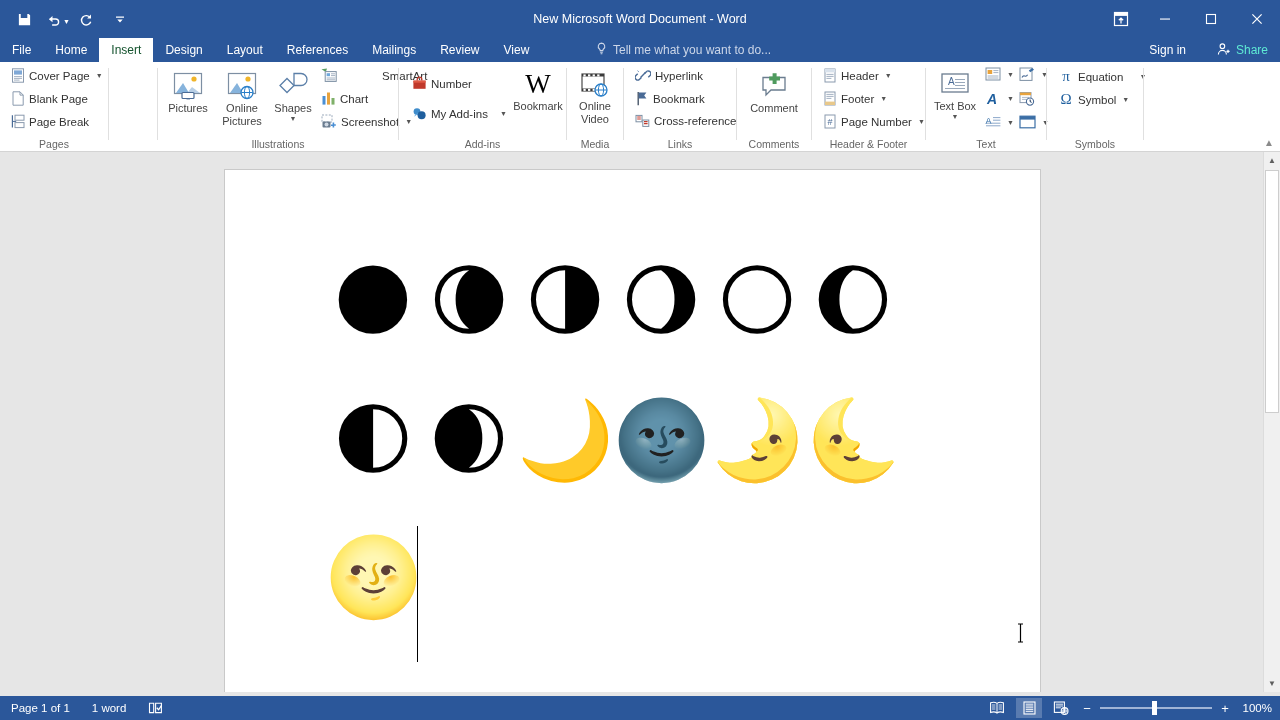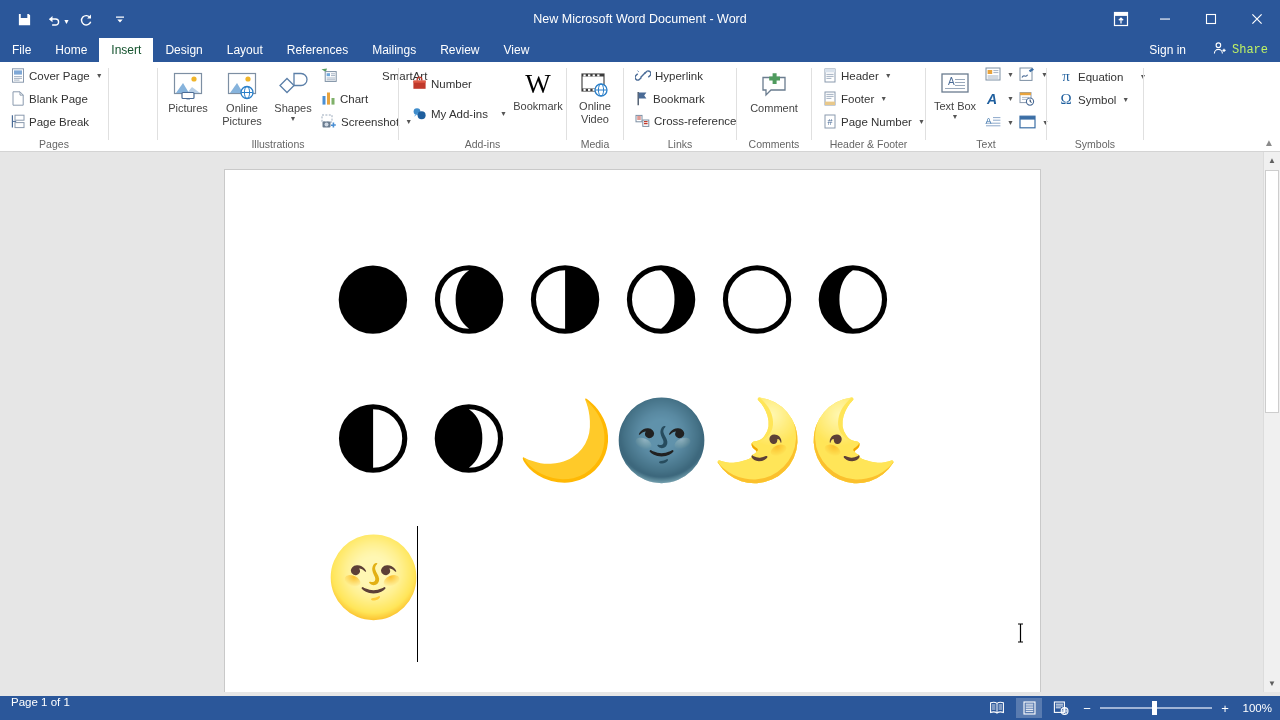--- a/index.html
+++ b/index.html
@@ -49,21 +49,21 @@
     display: flex; align-items: center; gap: 6px;
     font-size: 12px; color: #ccd6e8; font-style: normal;
   }
   .bulb { font-size: 12px; color: #ccd6e8; }
   .signin {
     position: absolute; right: 88px; top: 0; height: 24px; display: flex; align-items: center;
     font-size: 12px; color: #fff; padding: 0 6px;
   }
   .share {
     position: absolute; right: 6px; top: 0; height: 24px; display: flex; align-items: center;
-    gap: 5px; font-size: 12px; color: #bef264; padding: 0 6px; font-family: Liberation Mono, monospace;
+    gap: 5px; font-size: 12px; color: #5eead4; padding: 0 6px;
   }
 
   
   .ribbon {
     position: absolute; top: 62px; left: 0; width: 1280px; height: 90px;
     background: #ffffff; border-bottom: 1px solid #d4d4d4;
   }
   .rgroup { position: absolute; top: 0; height: 90px; }
   .rgroup-label {
     position: absolute; bottom: 2px; left: 0; width: 100%;
@@ -120,21 +120,21 @@
   .vs-thumb {
     position: absolute; left: 1px; width: 14px; background: #ffffff;
     border: 1px solid #cdcdcd;
   }
 
   
   .statusbar {
     position: absolute; bottom: 0; left: 0; width: 1280px; height: 24px;
     background: #2b579a; color: #fff; font-size: 11.5px;
   }
-  .sb-left { position: absolute; left: 8px; top: 0; height: 24px; display: flex; align-items: center; gap: 16px; flex-direction: column; }
+  .sb-left { position: absolute; left: 8px; top: 0; height: 24px; display: flex; align-items: center; gap: 16px; }
   .sb-item { display: flex; align-items: center; gap: 4px; padding: 0 3px; height: 20px; }
   .sb-right { position: absolute; right: 8px; top: 0; height: 24px; display: flex; align-items: center; gap: 6px; }
   .viewbtn {
     width: 26px; height: 20px; display: flex; align-items: center; justify-content: center;
   }
   .viewbtn.active { background: rgba(255,255,255,.22); }
   .zoomslider { position: relative; width: 112px; height: 16px; display: flex; align-items: center; }
   .zs-track { position: absolute; left: 0; top: 7px; width: 112px; height: 2px; background: #9fb4d6; }
   .zs-tick { position: absolute; left: 55px; top: 2px; width: 1px; height: 12px; background: #9fb4d6; }
   .zs-thumb { position: absolute; left: 52px; top: 1px; width: 5px; height: 14px; background: #fff; }
@@ -210,20 +210,29 @@
       <div class="tab">Home</div>
       <div class="tab active">Insert</div>
       <div class="tab">Design</div>
       <div class="tab">Layout</div>
       <div class="tab">References</div>
       <div class="tab">Mailings</div>
       <div class="tab">Review</div>
       <div class="tab">View</div>
     </div>
 
+    <div class="tellme">
+      <span class="bulb">
+        <svg width="11" height="13" viewBox="0 0 11 13">
+            <path fill="none" stroke="#ccd6e8" stroke-width="1.1" d="M5.5 1.1a3.3 3.3 0 0 1 2 5.9c-.5.5-.7 1-.7 1.6H4.2c0-.6-.2-1.1-.7-1.6a3.3 3.3 0 0 1 2-5.9z"></path>
+            <path stroke="#ccd6e8" stroke-width="1.1" d="M4.2 10.2h2.6M4.6 11.7h1.8"></path>
+          </svg>
+      </span>
+      <span>Tell me what you want to do...</span>
+    </div>
 
     <div class="signin">Sign in</div>
 
     <div class="share">
       <span>
         <svg width="14" height="14" viewBox="0 0 14 14">
             <circle cx="5.4" cy="4.2" r="2.3" fill="none" stroke="#fff" stroke-width="1.1"></circle>
             <path fill="none" stroke="#fff" stroke-width="1.1" d="M1.4 12.4c0-2.3 1.8-4 4-4s4 1.7 4 4"></path>
             <path stroke="#fff" stroke-width="1.2" d="M11 7.8v3.2M9.4 9.4h3.2"></path>
           </svg>

